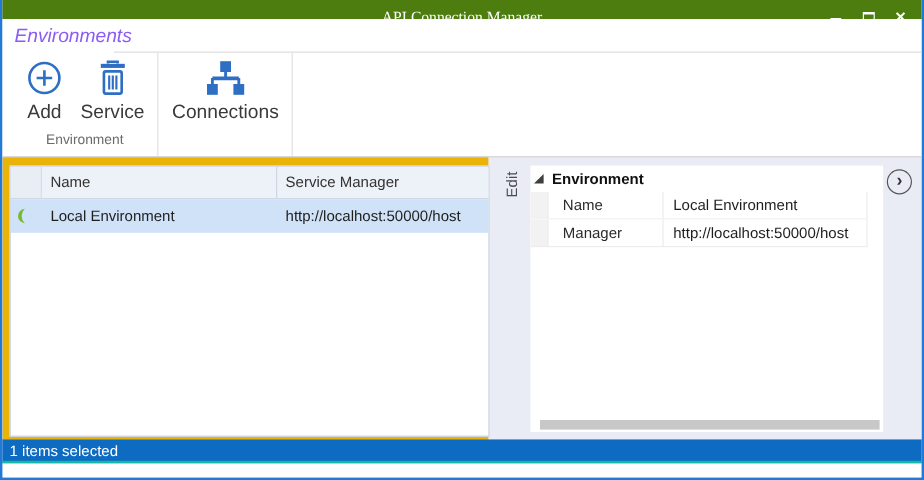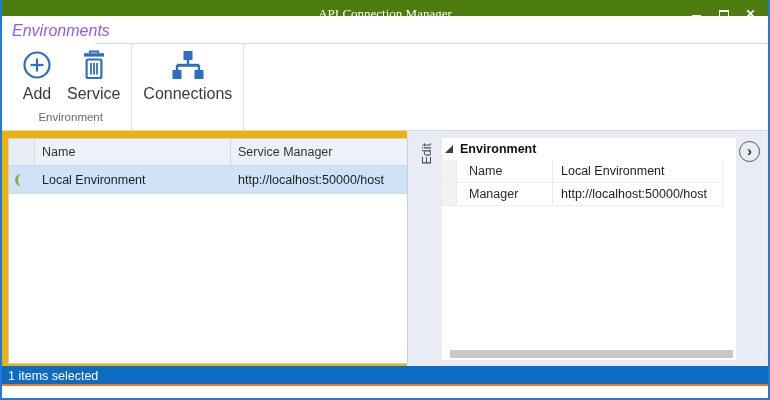--- a/index.html
+++ b/index.html
@@ -57,21 +57,21 @@
   .pgtitle { font-weight:bold; color:#111; font-size:12.5px; }
   .prow { display:flex; align-items:center; height:23px; background:#fff; border-bottom:1px solid #ededed; border-right:1px solid #ededed; }
   .prow:first-of-type { border-top:1px solid #ededed; }
   .pgutter { width:15px; align-self:stretch; background:#f2f2f3; border-right:1px solid #ebebeb; }
   .plabel { width:95px; padding-left:12px; color:#2b2b2b; }
   .pvalue { flex:1; align-self:stretch; line-height:22px; padding-left:8px; border-left:1px solid #ebebeb; color:#1e1e1e; white-space:nowrap; }
   .hscroll { position:absolute; left:8px; right:3px; bottom:2px; height:8px; background:#c8c8c8; }
   .chevbtn { position:absolute; left:737px; top:10px; width:21px; height:21px; border:1.5px solid #565656; border-radius:50%; display:flex; align-items:center; justify-content:center; background:transparent; }
   .chevbtn span { font-size:15px; font-weight:bold; color:#333; line-height:1; margin-top:-2px; }
   
-  .statusbar { height:20px; background:#0d6bc2; border-bottom:2px solid #f97316; color:#fff; font-size:12.5px; line-height:20px; padding-left:8px; margin:0 -2px; }
+  .statusbar { height:20px; background:#0d6bc2; border-bottom:2px solid #14b8a6; color:#fff; font-size:12.5px; line-height:20px; padding-left:8px; margin:0 -2px; }
 </style>
 </head>
 <body>
 
 <div class="window">
 
   <div class="titlebar">
     <div class="title">API Connection Manager</div>
     <div class="controls">
       <div class="ctrl">

